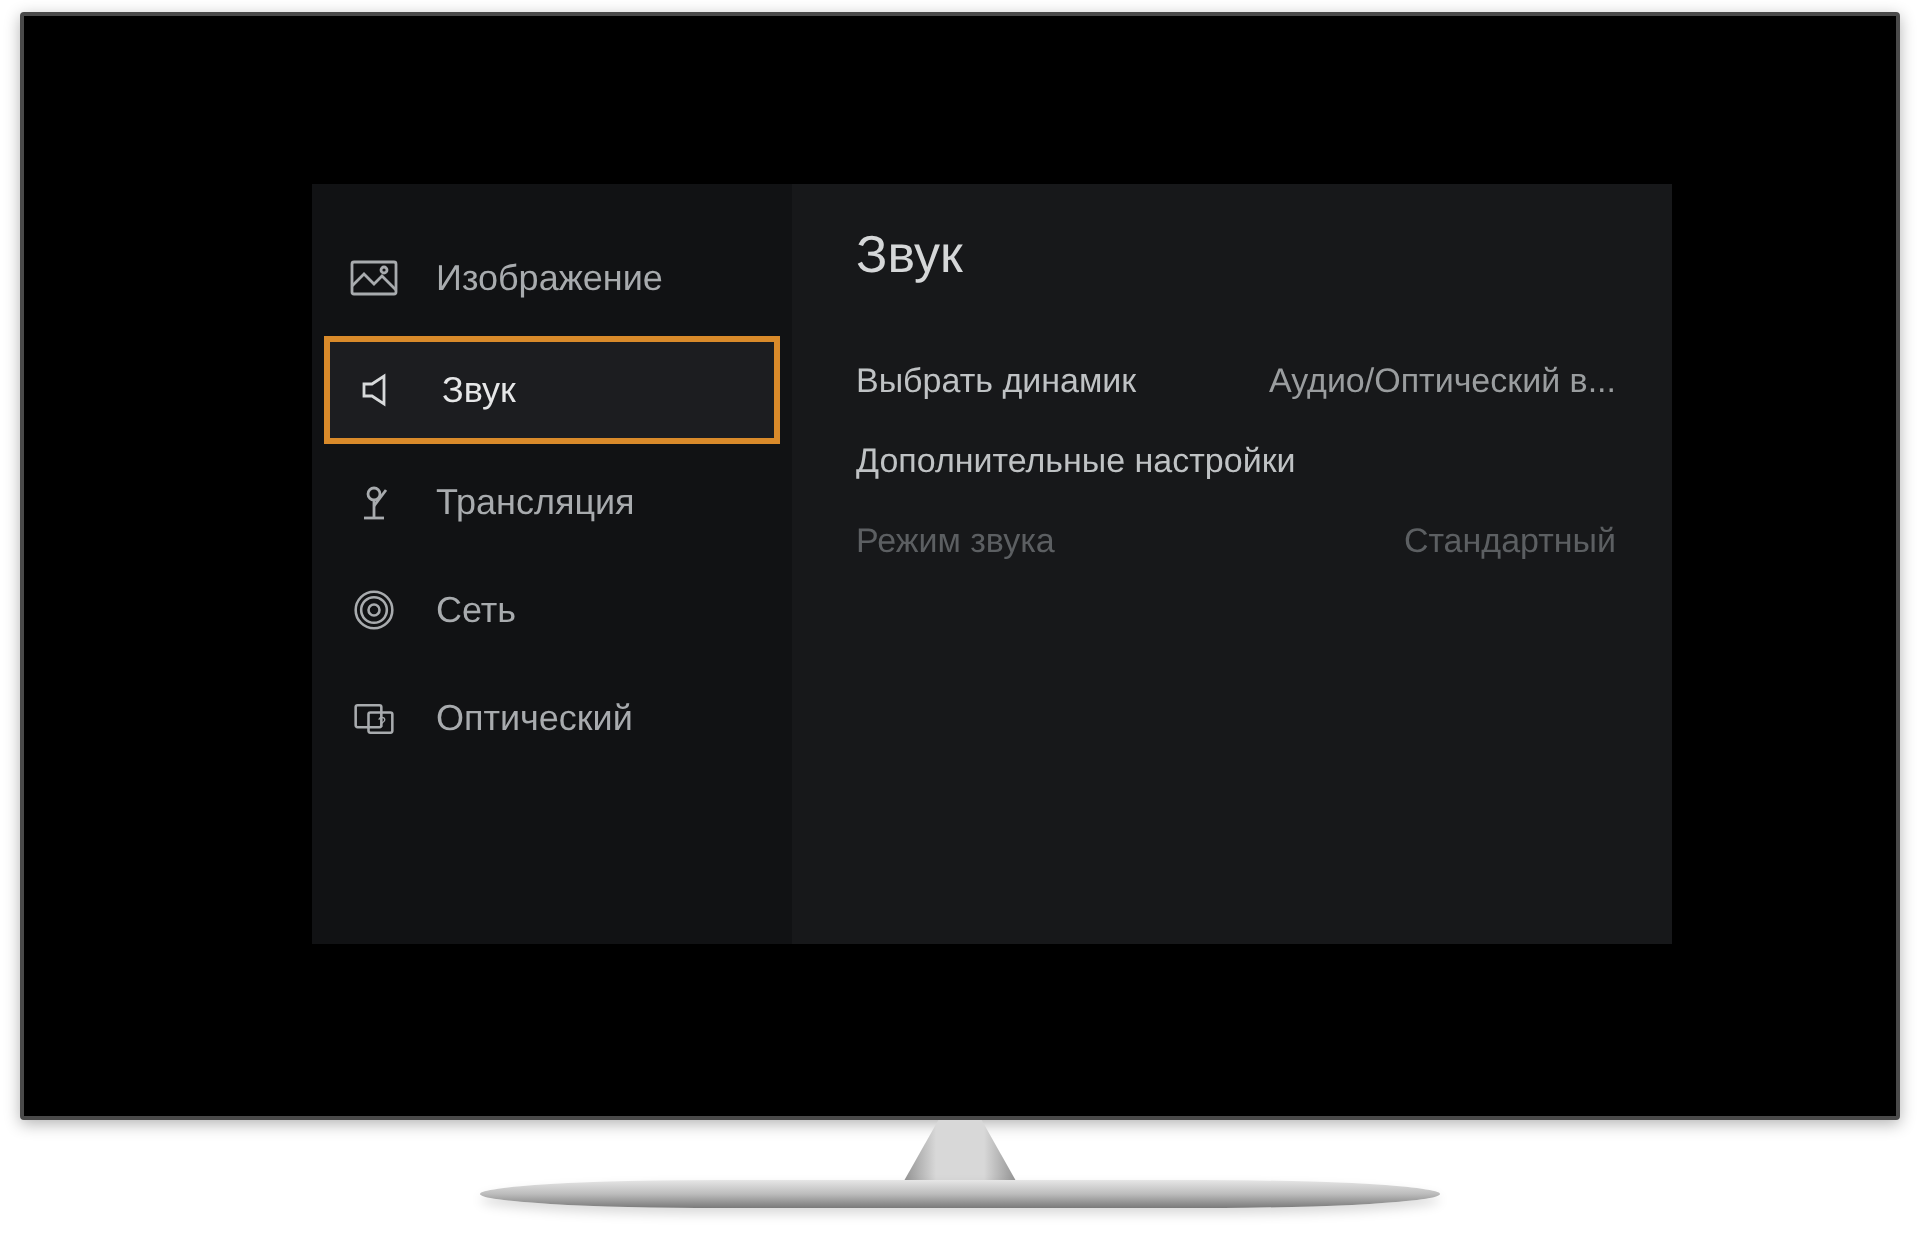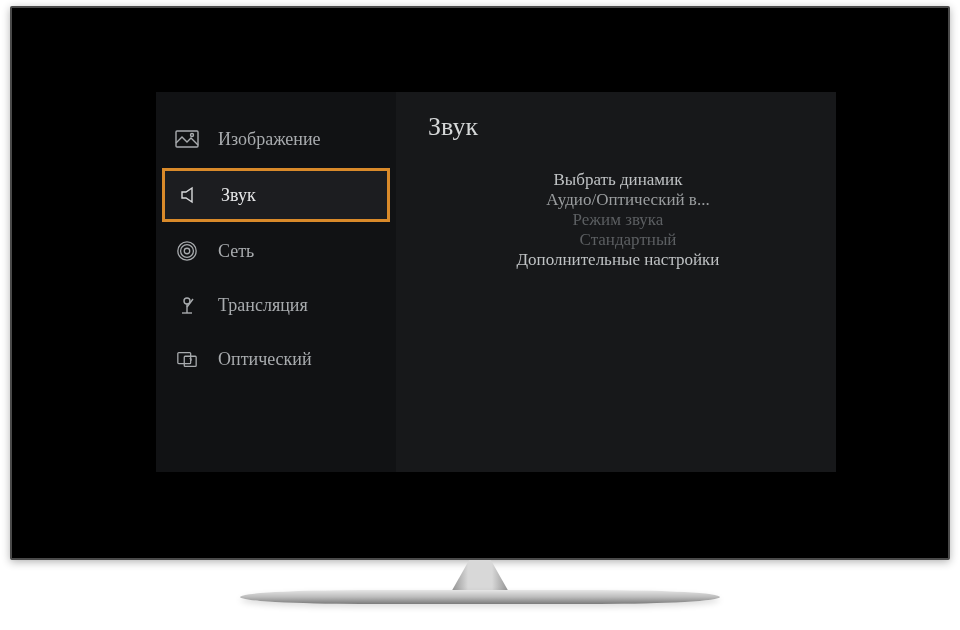--- a/index.html
+++ b/index.html
@@ -23,21 +23,20 @@
       box-shadow: 0 2px 8px rgba(0,0,0,0.3);
     }
     .tv-screen {
       position: absolute;
       top: 4px;
       left: 4px;
       right: 4px;
       bottom: 4px;
       background: #000;
       overflow: hidden;
-      font-family: Liberation Serif, serif;
     }
     .menu-container {
       position: absolute;
       top: 80px;
       left: 140px;
       width: 680px;
       height: 380px;
       display: flex;
     }
     .sidebar {
@@ -92,21 +91,20 @@
       font-weight: 300;
       margin-bottom: 28px;
     }
     .content-row {
       display: flex;
       justify-content: space-between;
       align-items: center;
       height: 40px;
       font-size: 17px;
       font-weight: 300;
-      flex-direction: column;
     }
     .content-row .row-label {
       color: #bfc2c4;
     }
     .content-row .row-value {
       color: #9a9d9f;
       margin-left: 20px;
     }
     .content-row.disabled .row-label,
     .content-row.disabled .row-value {
@@ -158,41 +156,41 @@
           <span class="icon">
             <svg viewBox="0 0 24 18" width="24" height="18">
               <path d="M4 6 L8 6 L14 2 L14 16 L8 12 L4 12 Z"></path>
             </svg>
           </span>
           <span>Звук</span>
         </div>
 
         <div class="sidebar-item">
           <span class="icon">
-            <svg viewBox="0 0 24 24" width="22" height="22">
-              <circle cx="12" cy="12" r="3"></circle>
-              <circle cx="12" cy="12" r="7"></circle>
-              <circle cx="12" cy="12" r="10"></circle>
-            </svg>
-          </span>
-          <span>Сеть</span>
-        </div>
-
-        <div class="sidebar-item">
-          <span class="icon">
             <svg viewBox="0 0 24 20" width="24" height="20">
               <circle cx="12" cy="6" r="3"></circle>
               <path d="M12 9 L12 18"></path>
               <path d="M7 18 L17 18"></path>
               <path d="M12 12 L18 4"></path>
             </svg>
           </span>
           <span>Трансляция</span>
         </div>
 
+        <div class="sidebar-item">
+          <span class="icon">
+            <svg viewBox="0 0 24 24" width="22" height="22">
+              <circle cx="12" cy="12" r="3"></circle>
+              <circle cx="12" cy="12" r="7"></circle>
+              <circle cx="12" cy="12" r="10"></circle>
+            </svg>
+          </span>
+          <span>Сеть</span>
+        </div>
+
 
         <div class="sidebar-item">
           <span class="icon">
             <svg viewBox="0 0 24 20" width="22" height="20">
               <rect x="2" y="3" width="14" height="12" rx="1"></rect>
               <rect x="9" y="7" width="13" height="11" rx="1"></rect>
               <text x="14" y="15" font-size="8" fill="#a8abae" stroke="none">?</text>
             </svg>
           </span>
           <span>Оптический</span>
@@ -201,29 +199,29 @@
       </div>
 
       <div class="content-panel">
         <div class="content-title">Звук</div>
 
         <div class="content-row">
           <span class="row-label">Выбрать динамик</span>
           <span class="row-value">Аудио/Оптический в...</span>
         </div>
 
+        <div class="content-row">
+          <span class="row-label">Дополнительные настройки</span>
+          <span class="row-value"></span>
+        </div>
+
         <div class="content-row disabled">
           <span class="row-label">Режим звука</span>
           <span class="row-value">Стандартный</span>
         </div>
-
-        <div class="content-row">
-          <span class="row-label">Дополнительные настройки</span>
-          <span class="row-value"></span>
-        </div>
       </div>
 
     </div>
   </div>
 </div>
 
 <div class="tv-stand-neck"></div>
 <div class="tv-stand-base"></div>
 
 </body></html>

